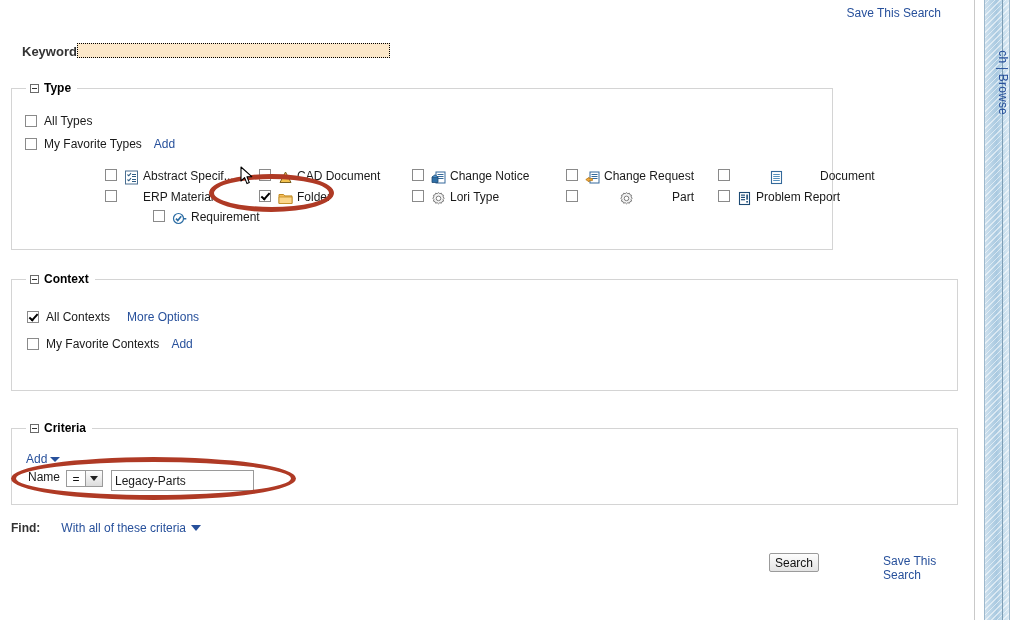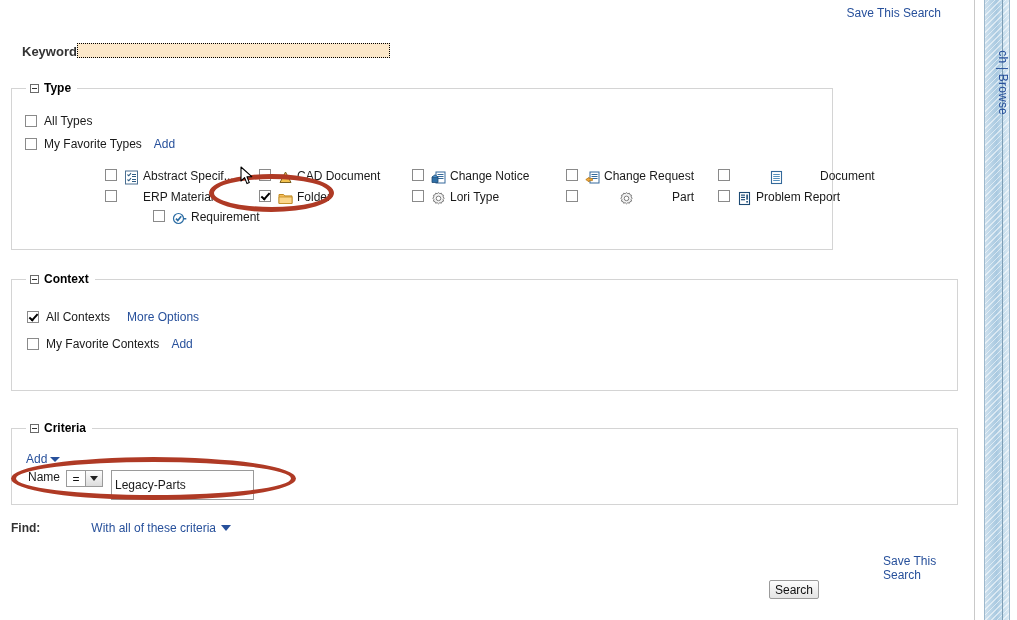--- a/index.html
+++ b/index.html
@@ -242,56 +242,55 @@
   }
   #crit-op-btn .arw {
     width: 0; height: 0;
     border-left: 4px solid transparent;
     border-right: 4px solid transparent;
     border-top: 5px solid #222;
   }
   #crit-value {
     margin-left: 8px;
     width: 143px;
-    height: 30px;
+    height: 21px;
     border: 1px solid #9a9a9a;
     font-family: "Liberation Sans", sans-serif;
     font-size: 12px;
     padding: 0 3px;
     box-sizing: border-box;
     background: #fff;
     color: #1a1a1a;
   }
 
   
   #find-row {
     position: absolute;
     left: 11px;
     top: 521px;
     display: flex;
     align-items: flex-end;
-    gap: 30px;
   }
   #find-label {
     font-weight: bold;
     font-size: 12px;
     color: #333;
     margin-right: 21px;
   }
   #find-value {
     display: flex;
     align-items: center;
     gap: 5px;
   }
 
   
   #search-button {
     position: absolute;
     left: 769px;
-    top: 580px;
+    top: 553px;
     width: 50px;
     height: 19px;
     background: linear-gradient(#fdfdfd, #e4e4e4);
     border: 1px solid #9b9b9b;
     border-radius: 2px;
     font-family: "Liberation Sans", sans-serif;
     font-size: 12px;
     color: #111;
     cursor: pointer;
     padding: 0;

